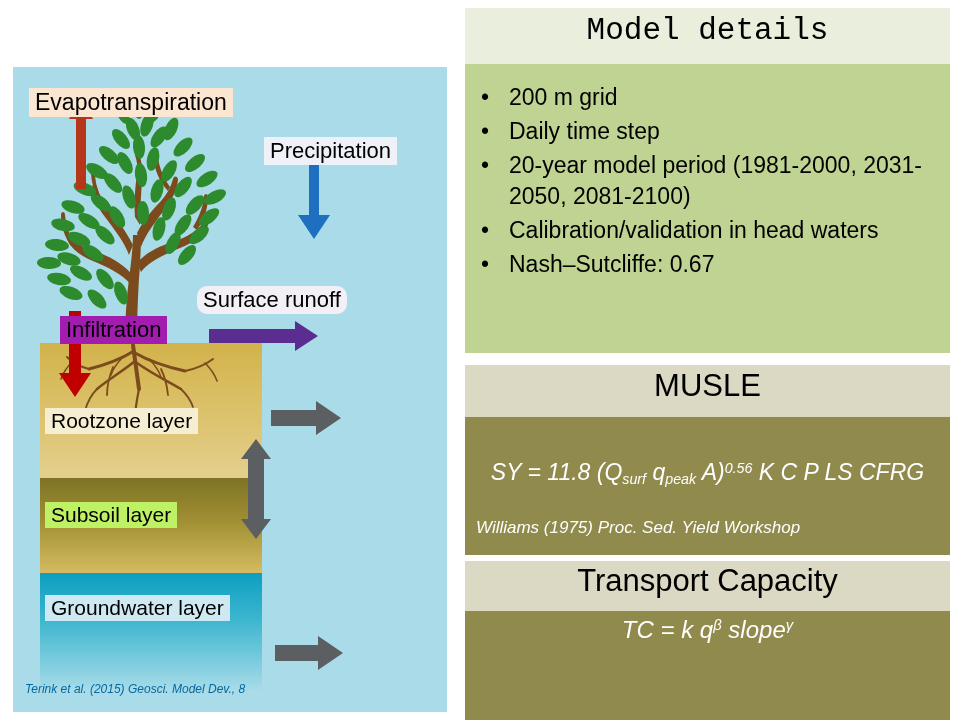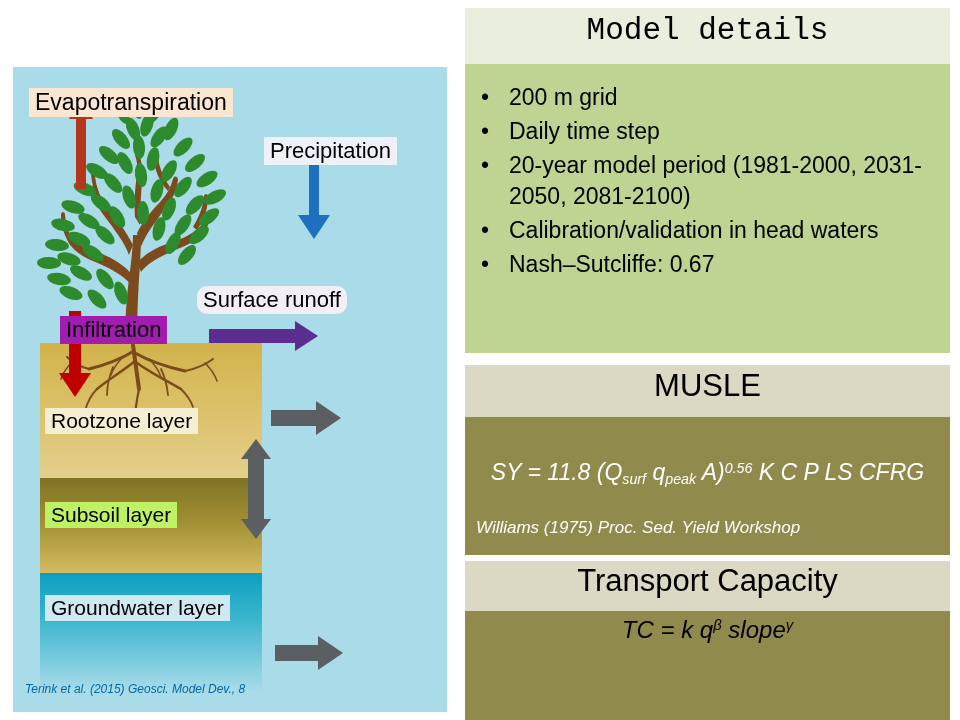--- a/index.html
+++ b/index.html
@@ -84,21 +84,21 @@
   }
   #musle-citation{
     position:absolute;left:11px;top:101px;font-size:17px;font-style:italic;color:#ffffff;
   }
 
   #tc-header{top:553px;height:50px;background:#dbd8c4;}
   #tc-header .htxt{position:absolute;left:0;top:2px;width:485px;text-align:center;font-size:31px;}
   #tc-body{top:603px;height:109px;background:#918a4d;}
   #tc-equation{
     position:absolute;left:0;top:5px;width:485px;text-align:center;
-    font-size:24px;font-style:italic;color:#000000;white-space:nowrap;
+    font-size:24px;font-style:italic;color:#ffffff;white-space:nowrap;
   }
   #tc-citation{
     position:absolute;left:11px;top:48px;width:430px;font-size:17px;
     font-style:italic;color:#ffffff;line-height:21px;
   }
 
   sub{font-size:.62em;font-style:italic;vertical-align:-.28em;}
   sup{font-size:.62em;vertical-align:.52em;}
 </style>
 </head>

